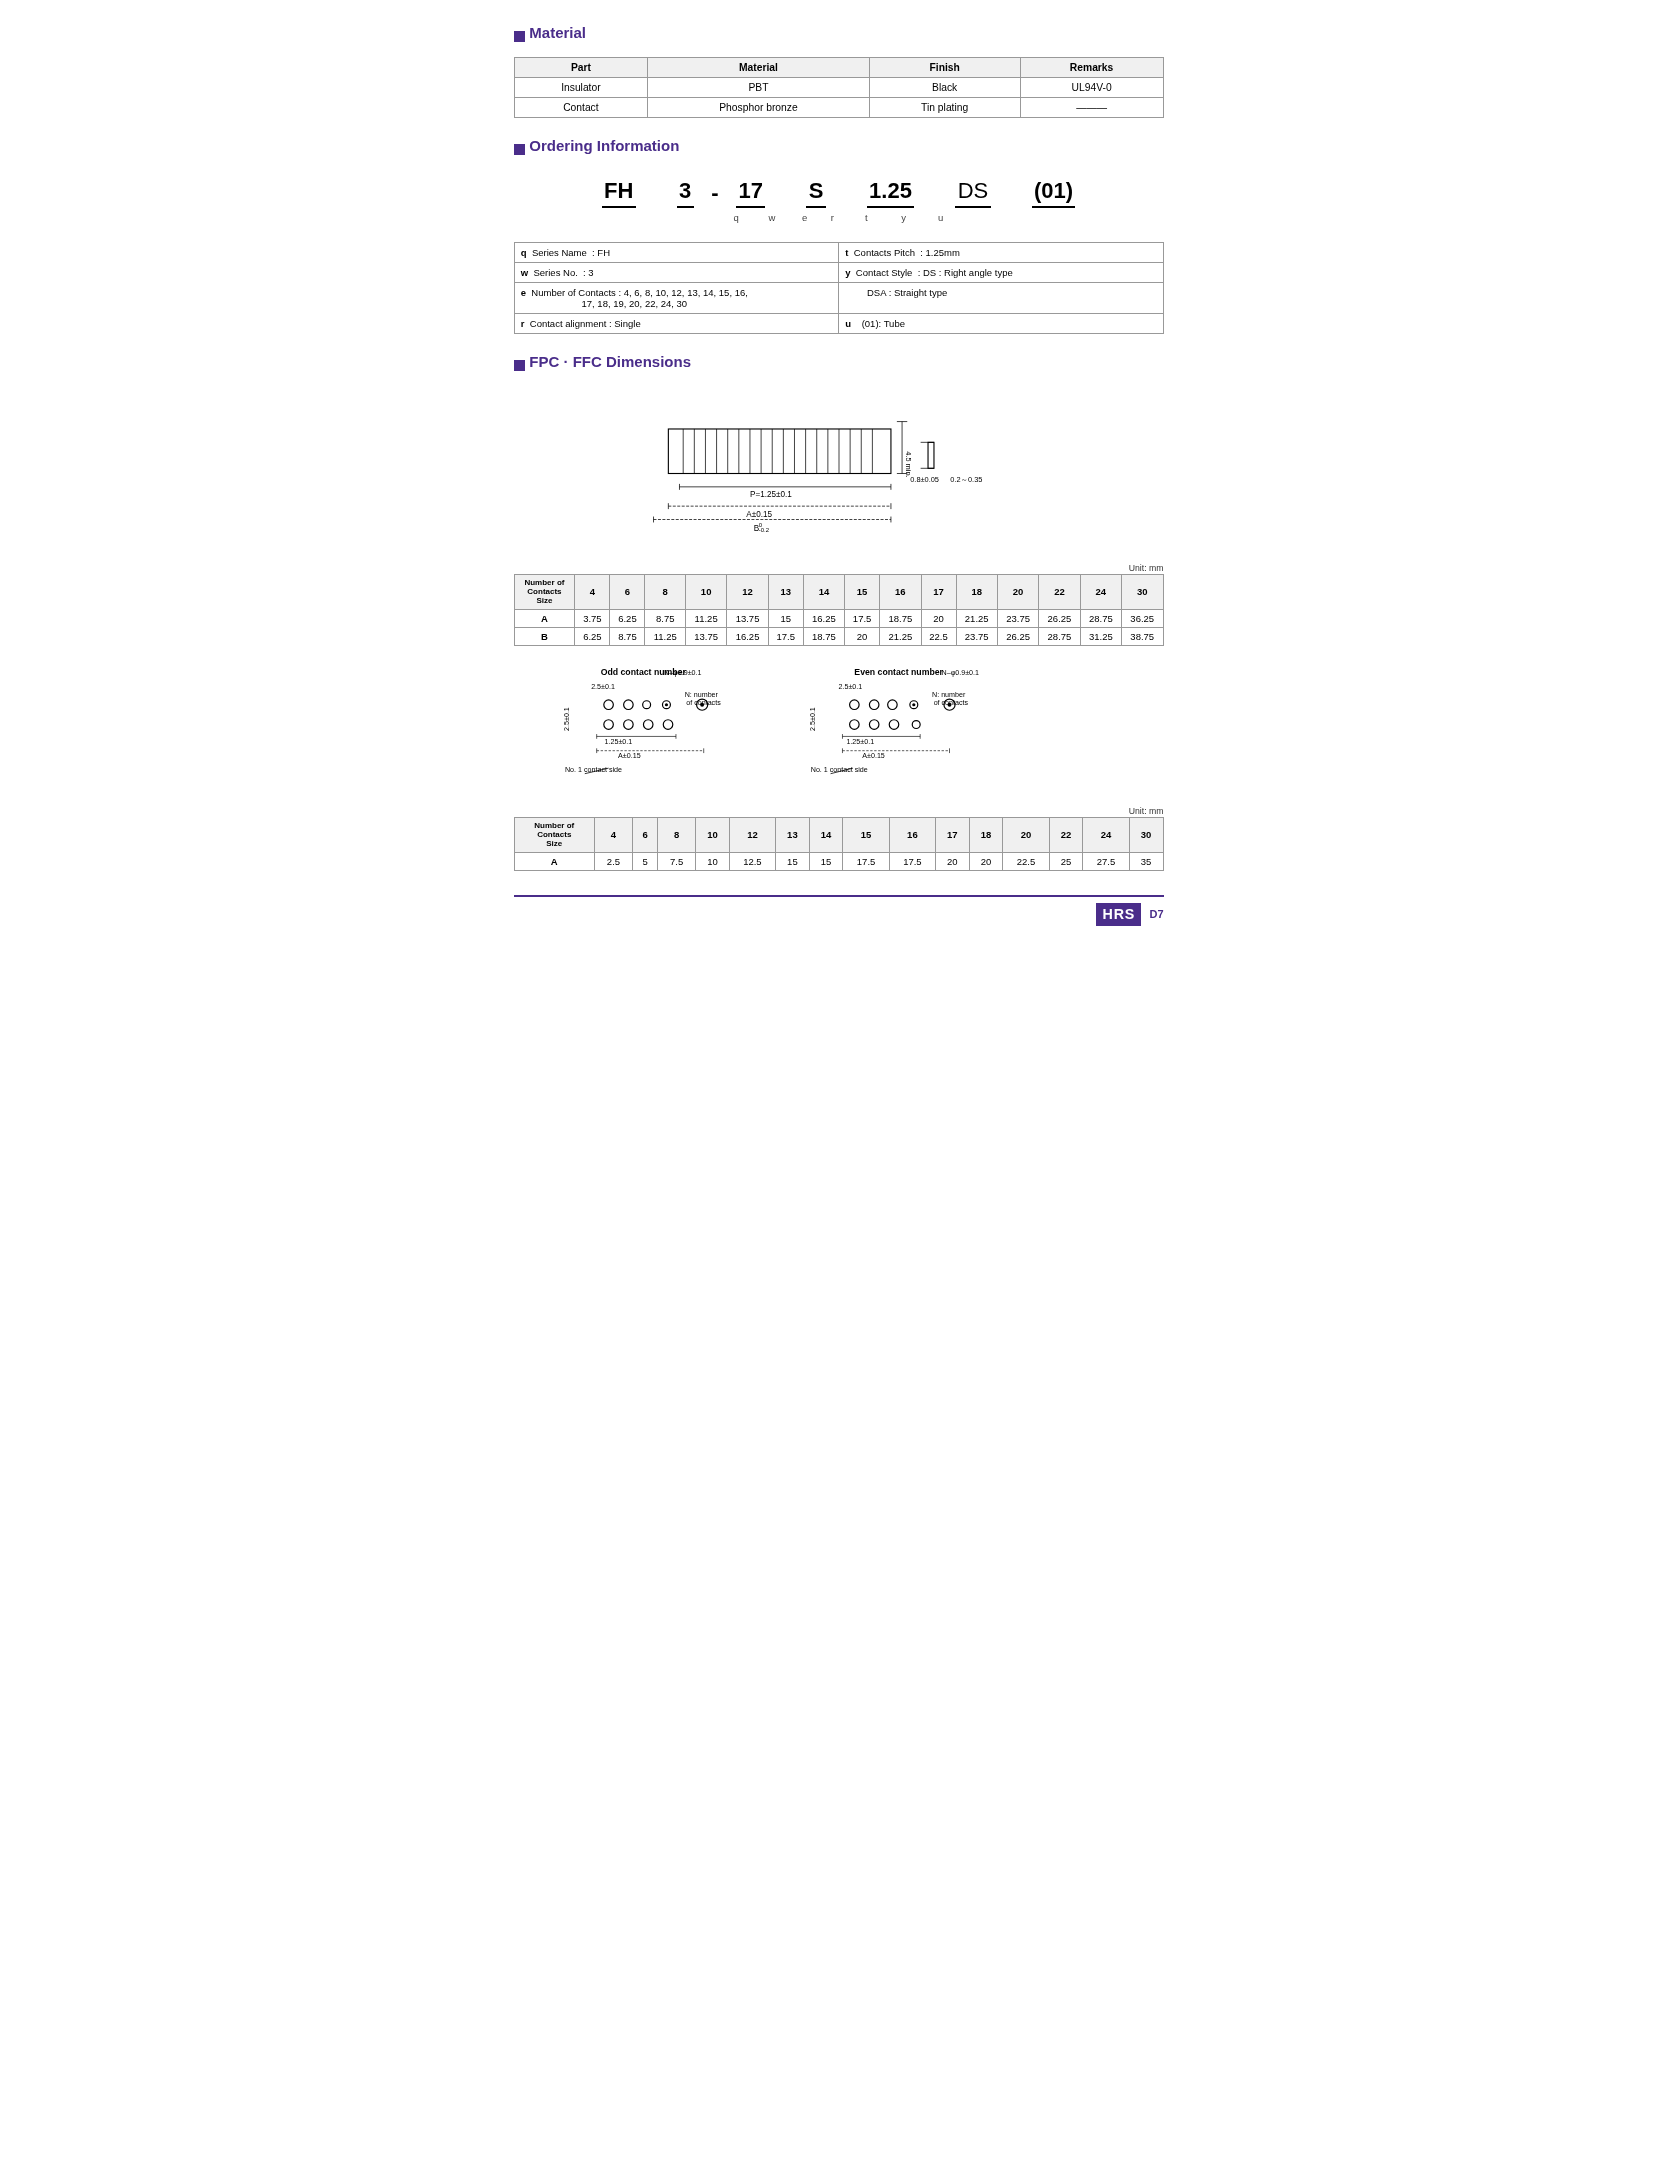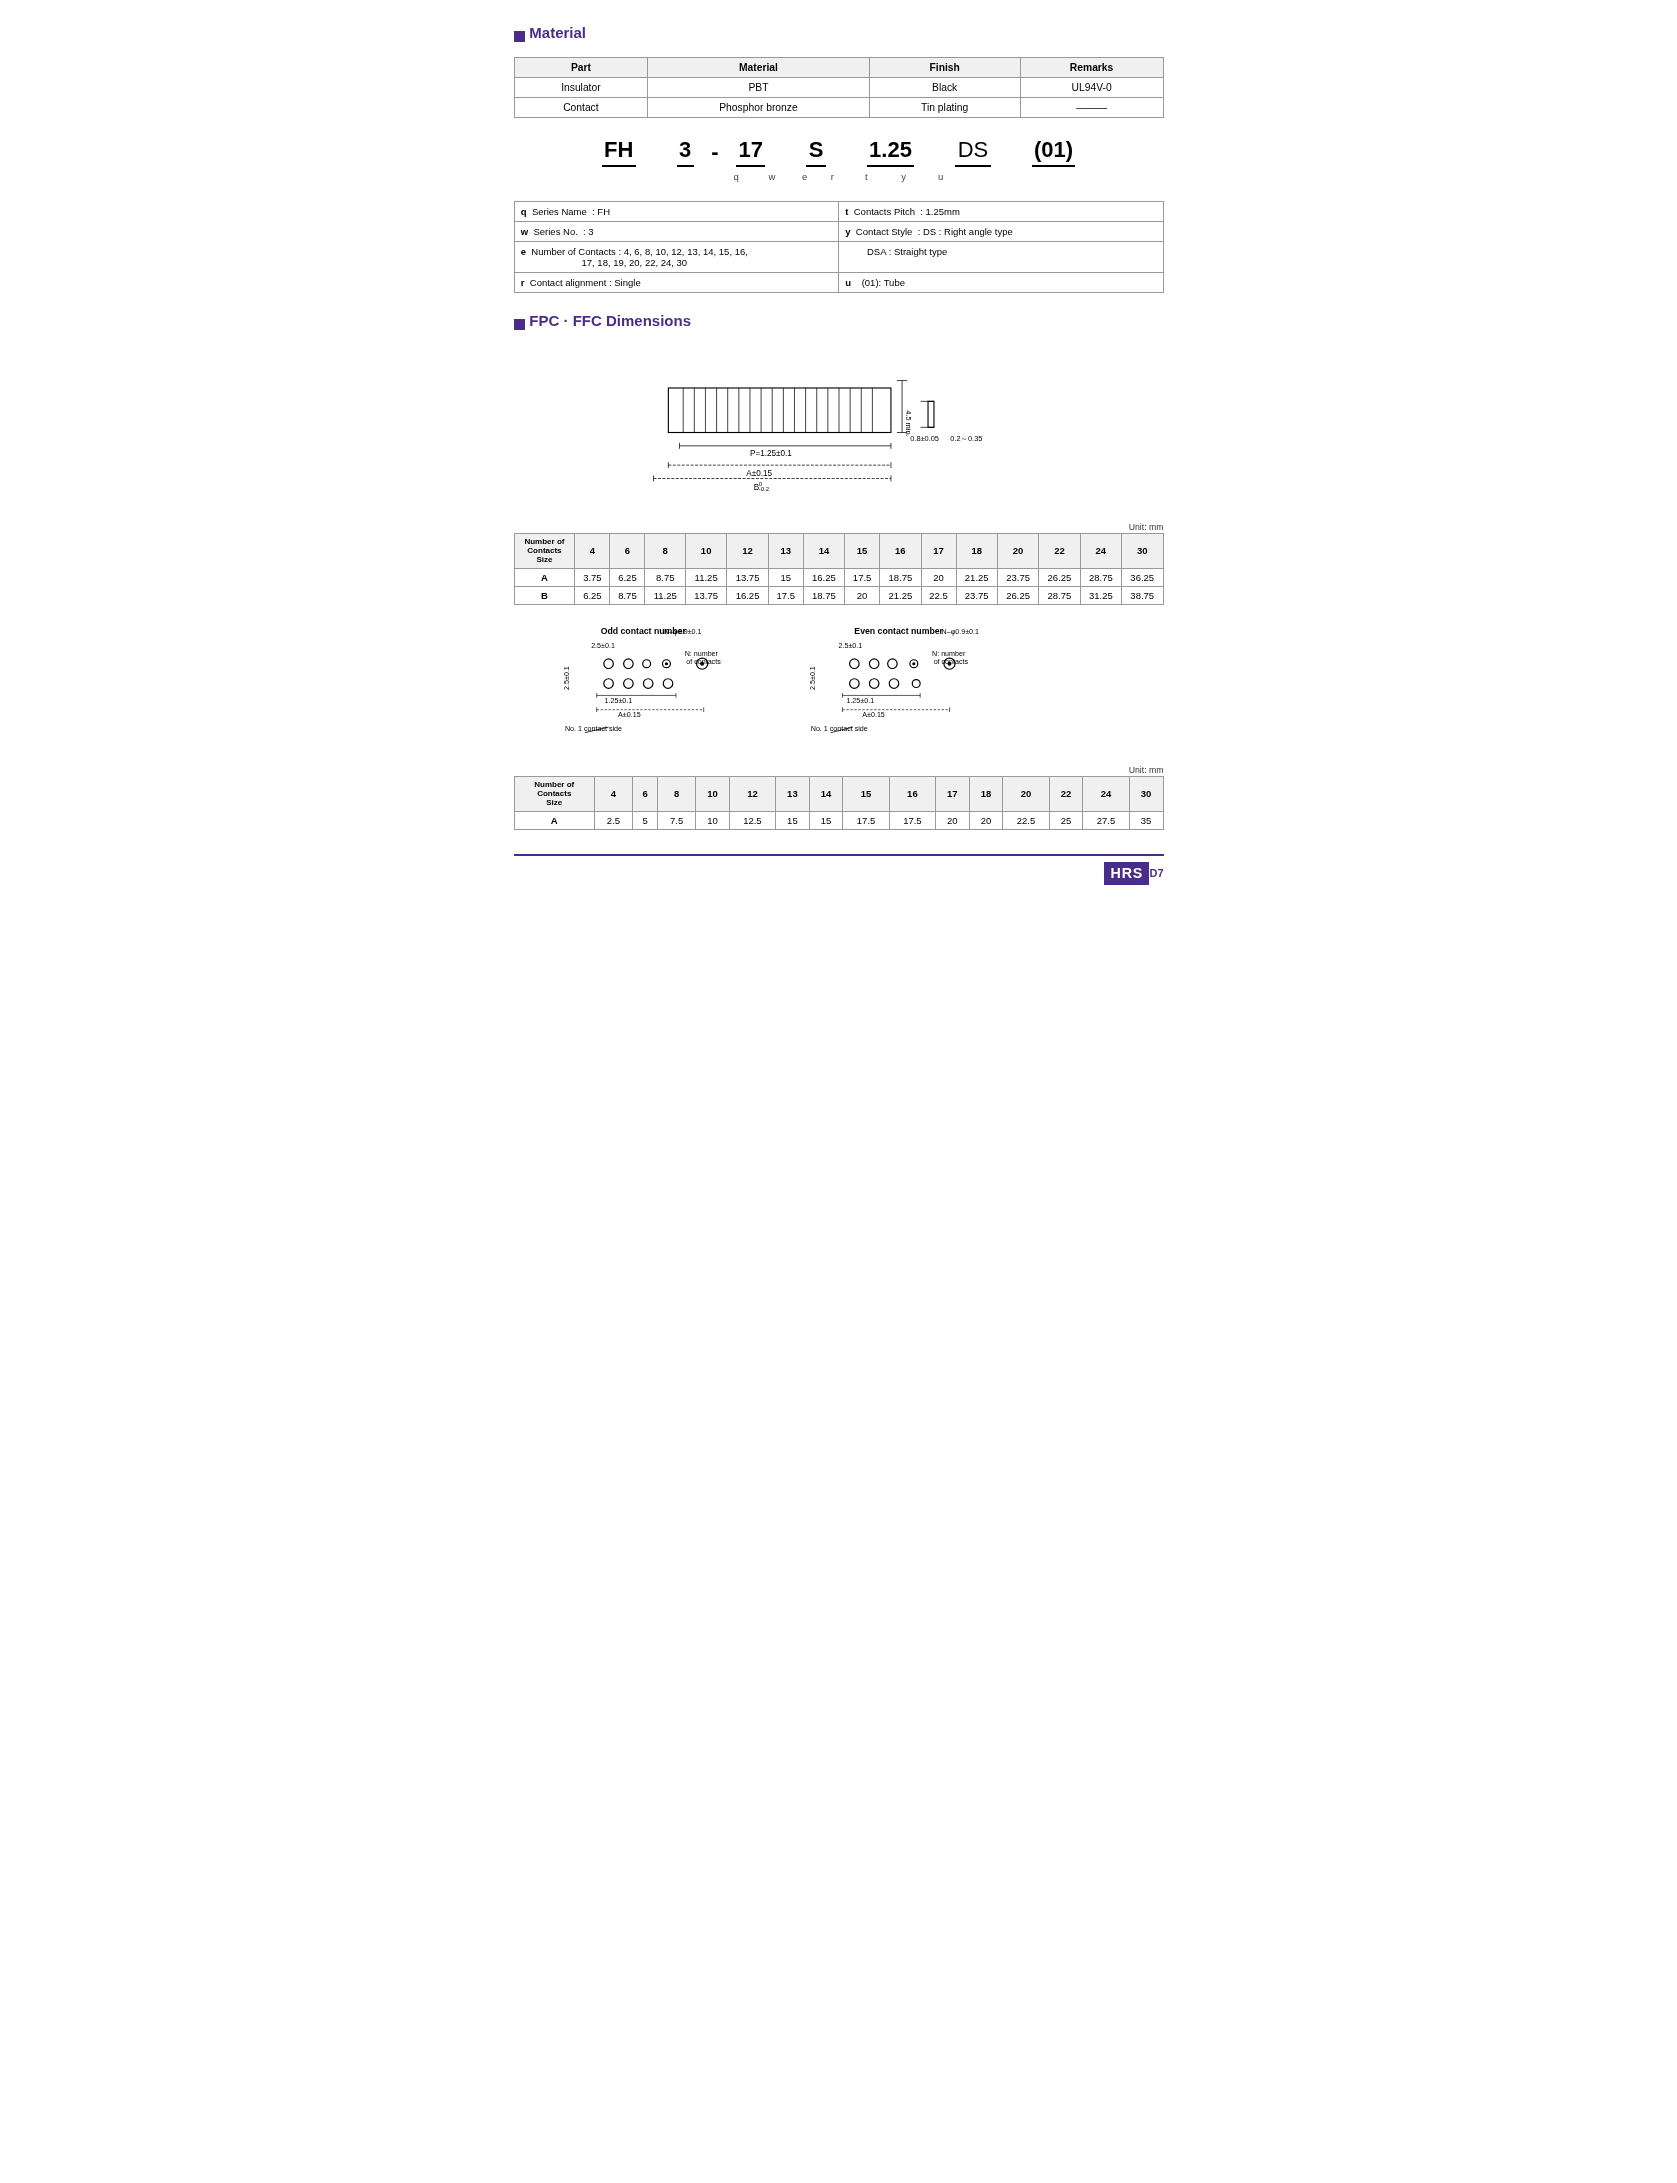--- a/index.html
+++ b/index.html
@@ -100,21 +100,21 @@
       border-top: 2.4px solid #4a2d8a;
       padding-top: 6.3px;
       display: flex;
       justify-content: flex-end;
       align-items: center;
       gap: 8px;
     }
     .hrs-logo {
       display: flex;
       align-items: center;
-      gap: 0;
+      gap: 8px;
     }
     .hrs-logo-box {
       background: #4a2d8a;
       color: #fff;
       font-size: 14.3px;
       font-weight: bold;
       padding: 3.2px 6.3px;
       letter-spacing: 0.8px;
     }
     .page-num {
@@ -195,20 +195,24 @@
           <td>Contact</td>
           <td>Phosphor bronze</td>
           <td>Tin plating</td>
           <td>———</td>
         </tr>
       </tbody>
   </table>
 </div>
 
 <div>
+  <div class="section-title">
+    <span class="black-square"></span>
+    <h2 class="section-head">Ordering Information</h2>
+  </div>
 
   <div class="part-number-container">
     <div style="display:inline-block; text-align:center;">
       <div class="part-number-row">
         <span class="pn-text" style="font-size:22px; font-weight:bold; border-bottom:2px solid #000; padding:0 2.4px 2.4px 2.4px;">FH</span>
         <span class="pn-dash">&nbsp;</span>
         <span class="pn-text" style="font-size:22px; font-weight:bold; border-bottom:2px solid #000; padding:0 2.4px 2.4px 2.4px;">3</span>
         <span style="font-size:22px;font-weight:bold;padding:0 1.6px 2.4px 1.6px;"> -</span>
         <span class="pn-text" style="font-size:22px; font-weight:bold; border-bottom:2px solid #000; padding:0 2.4px 2.4px 2.4px;">17</span>
         <span class="pn-dash">&nbsp;</span>

